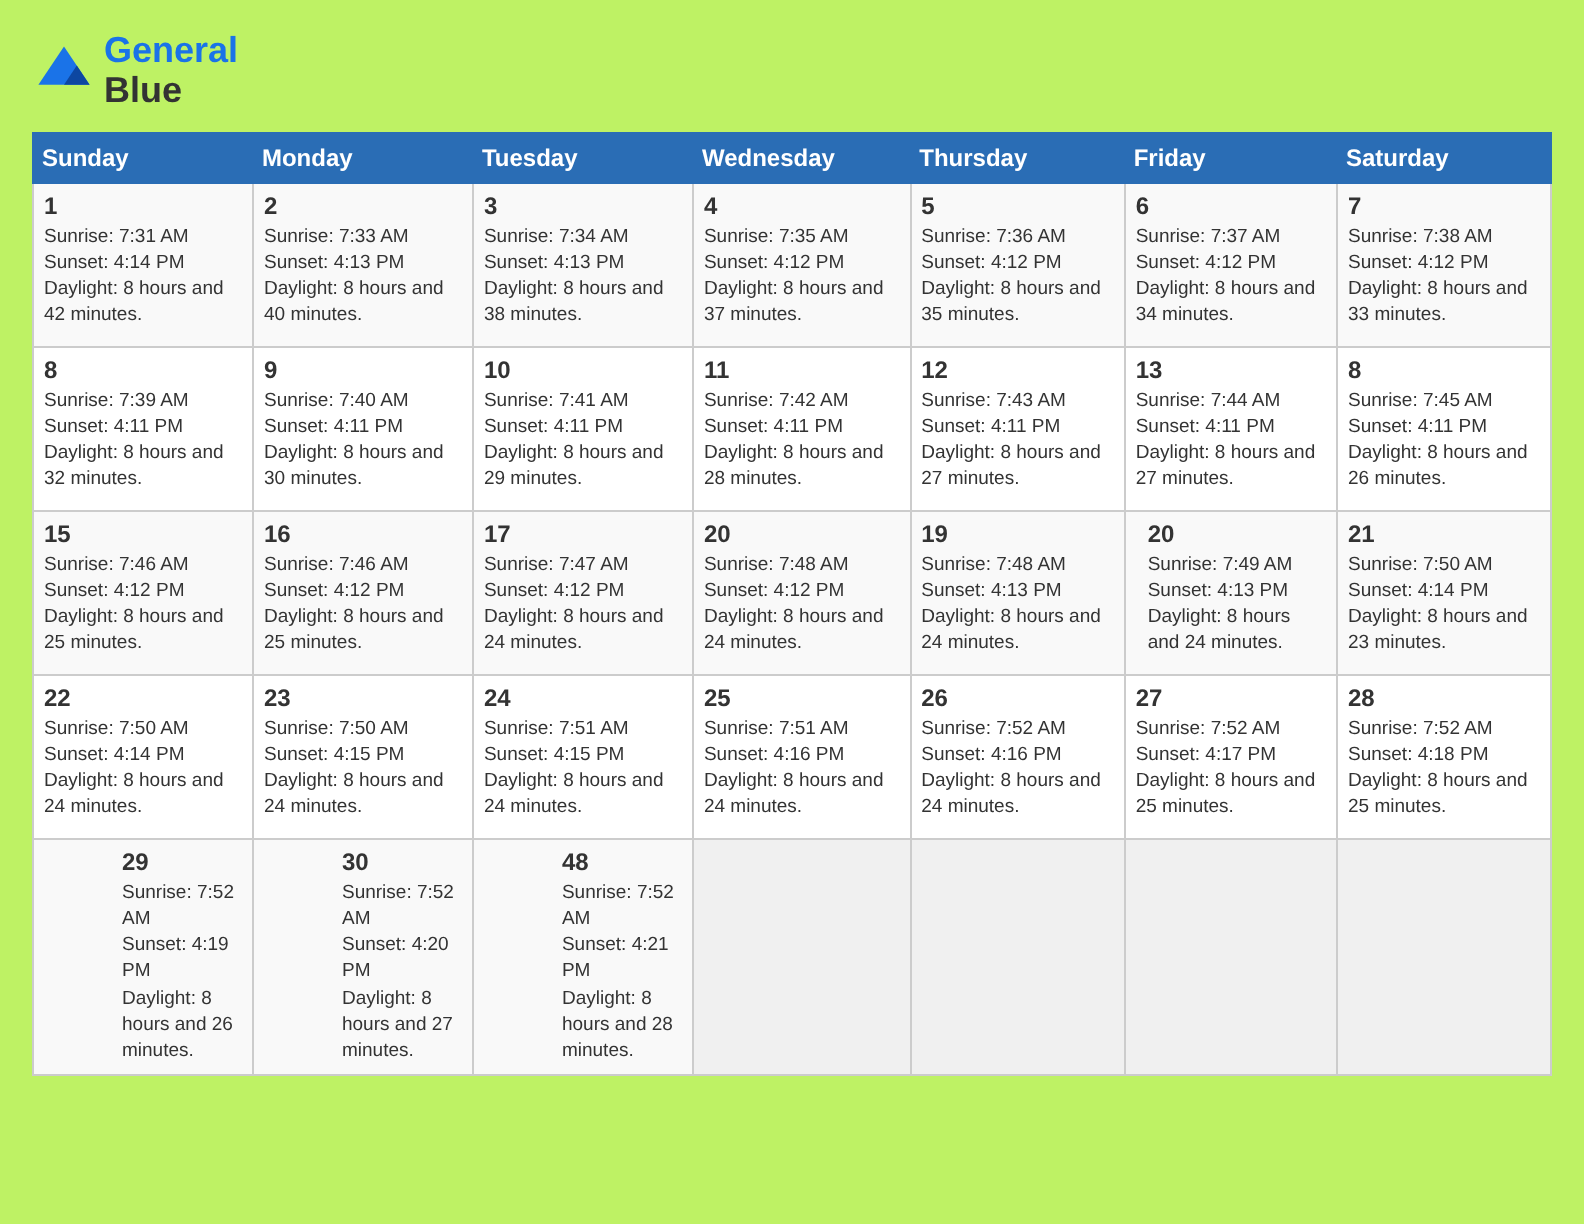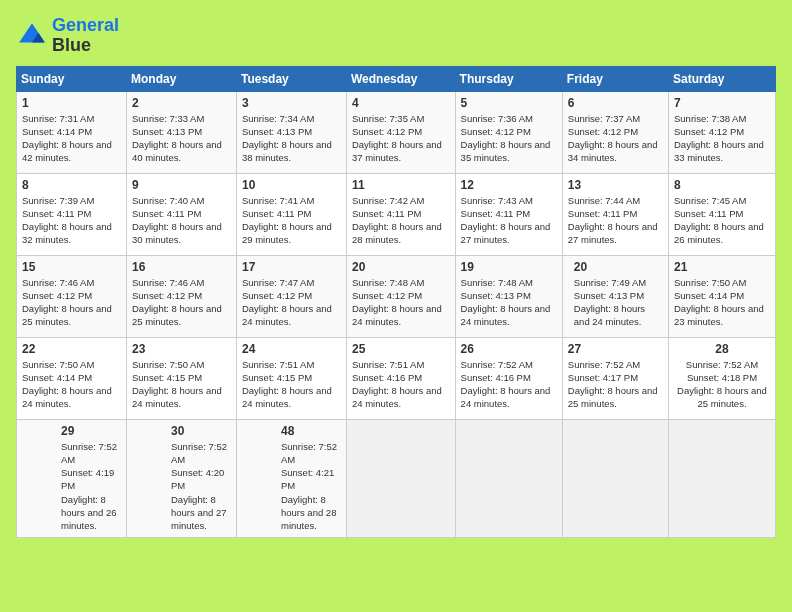--- a/index.html
+++ b/index.html
@@ -242,21 +242,21 @@
         <span class="day-info">Sunrise: 7:51 AM<br>Sunset: 4:16 PM<br>Daylight: 8 hours and 24 minutes.</span>
       </td>
           <td style="background: rgb(255, 255, 255);">
         <span class="day-num">26</span>
         <span class="day-info">Sunrise: 7:52 AM<br>Sunset: 4:16 PM<br>Daylight: 8 hours and 24 minutes.</span>
       </td>
           <td style="background: rgb(255, 255, 255);">
         <span class="day-num">27</span>
         <span class="day-info">Sunrise: 7:52 AM<br>Sunset: 4:17 PM<br>Daylight: 8 hours and 25 minutes.</span>
       </td>
-          <td style="background: rgb(255, 255, 255); text-align: center;">
+          <td style="background: rgb(255, 255, 255);">
         <span class="day-num">28</span>
         <span class="day-info">Sunrise: 7:52 AM<br>Sunset: 4:18 PM<br>Daylight: 8 hours and 25 minutes.</span>
       </td>
         </tr>
         <tr>
           <td style="background: rgb(249, 249, 249);">
         <span class="day-num">29</span>
         <span class="day-info">Sunrise: 7:52 AM<br>Sunset: 4:19 PM<br>Daylight: 8 hours and 26 minutes.</span>
       </td>
           <td style="background: rgb(249, 249, 249);">

